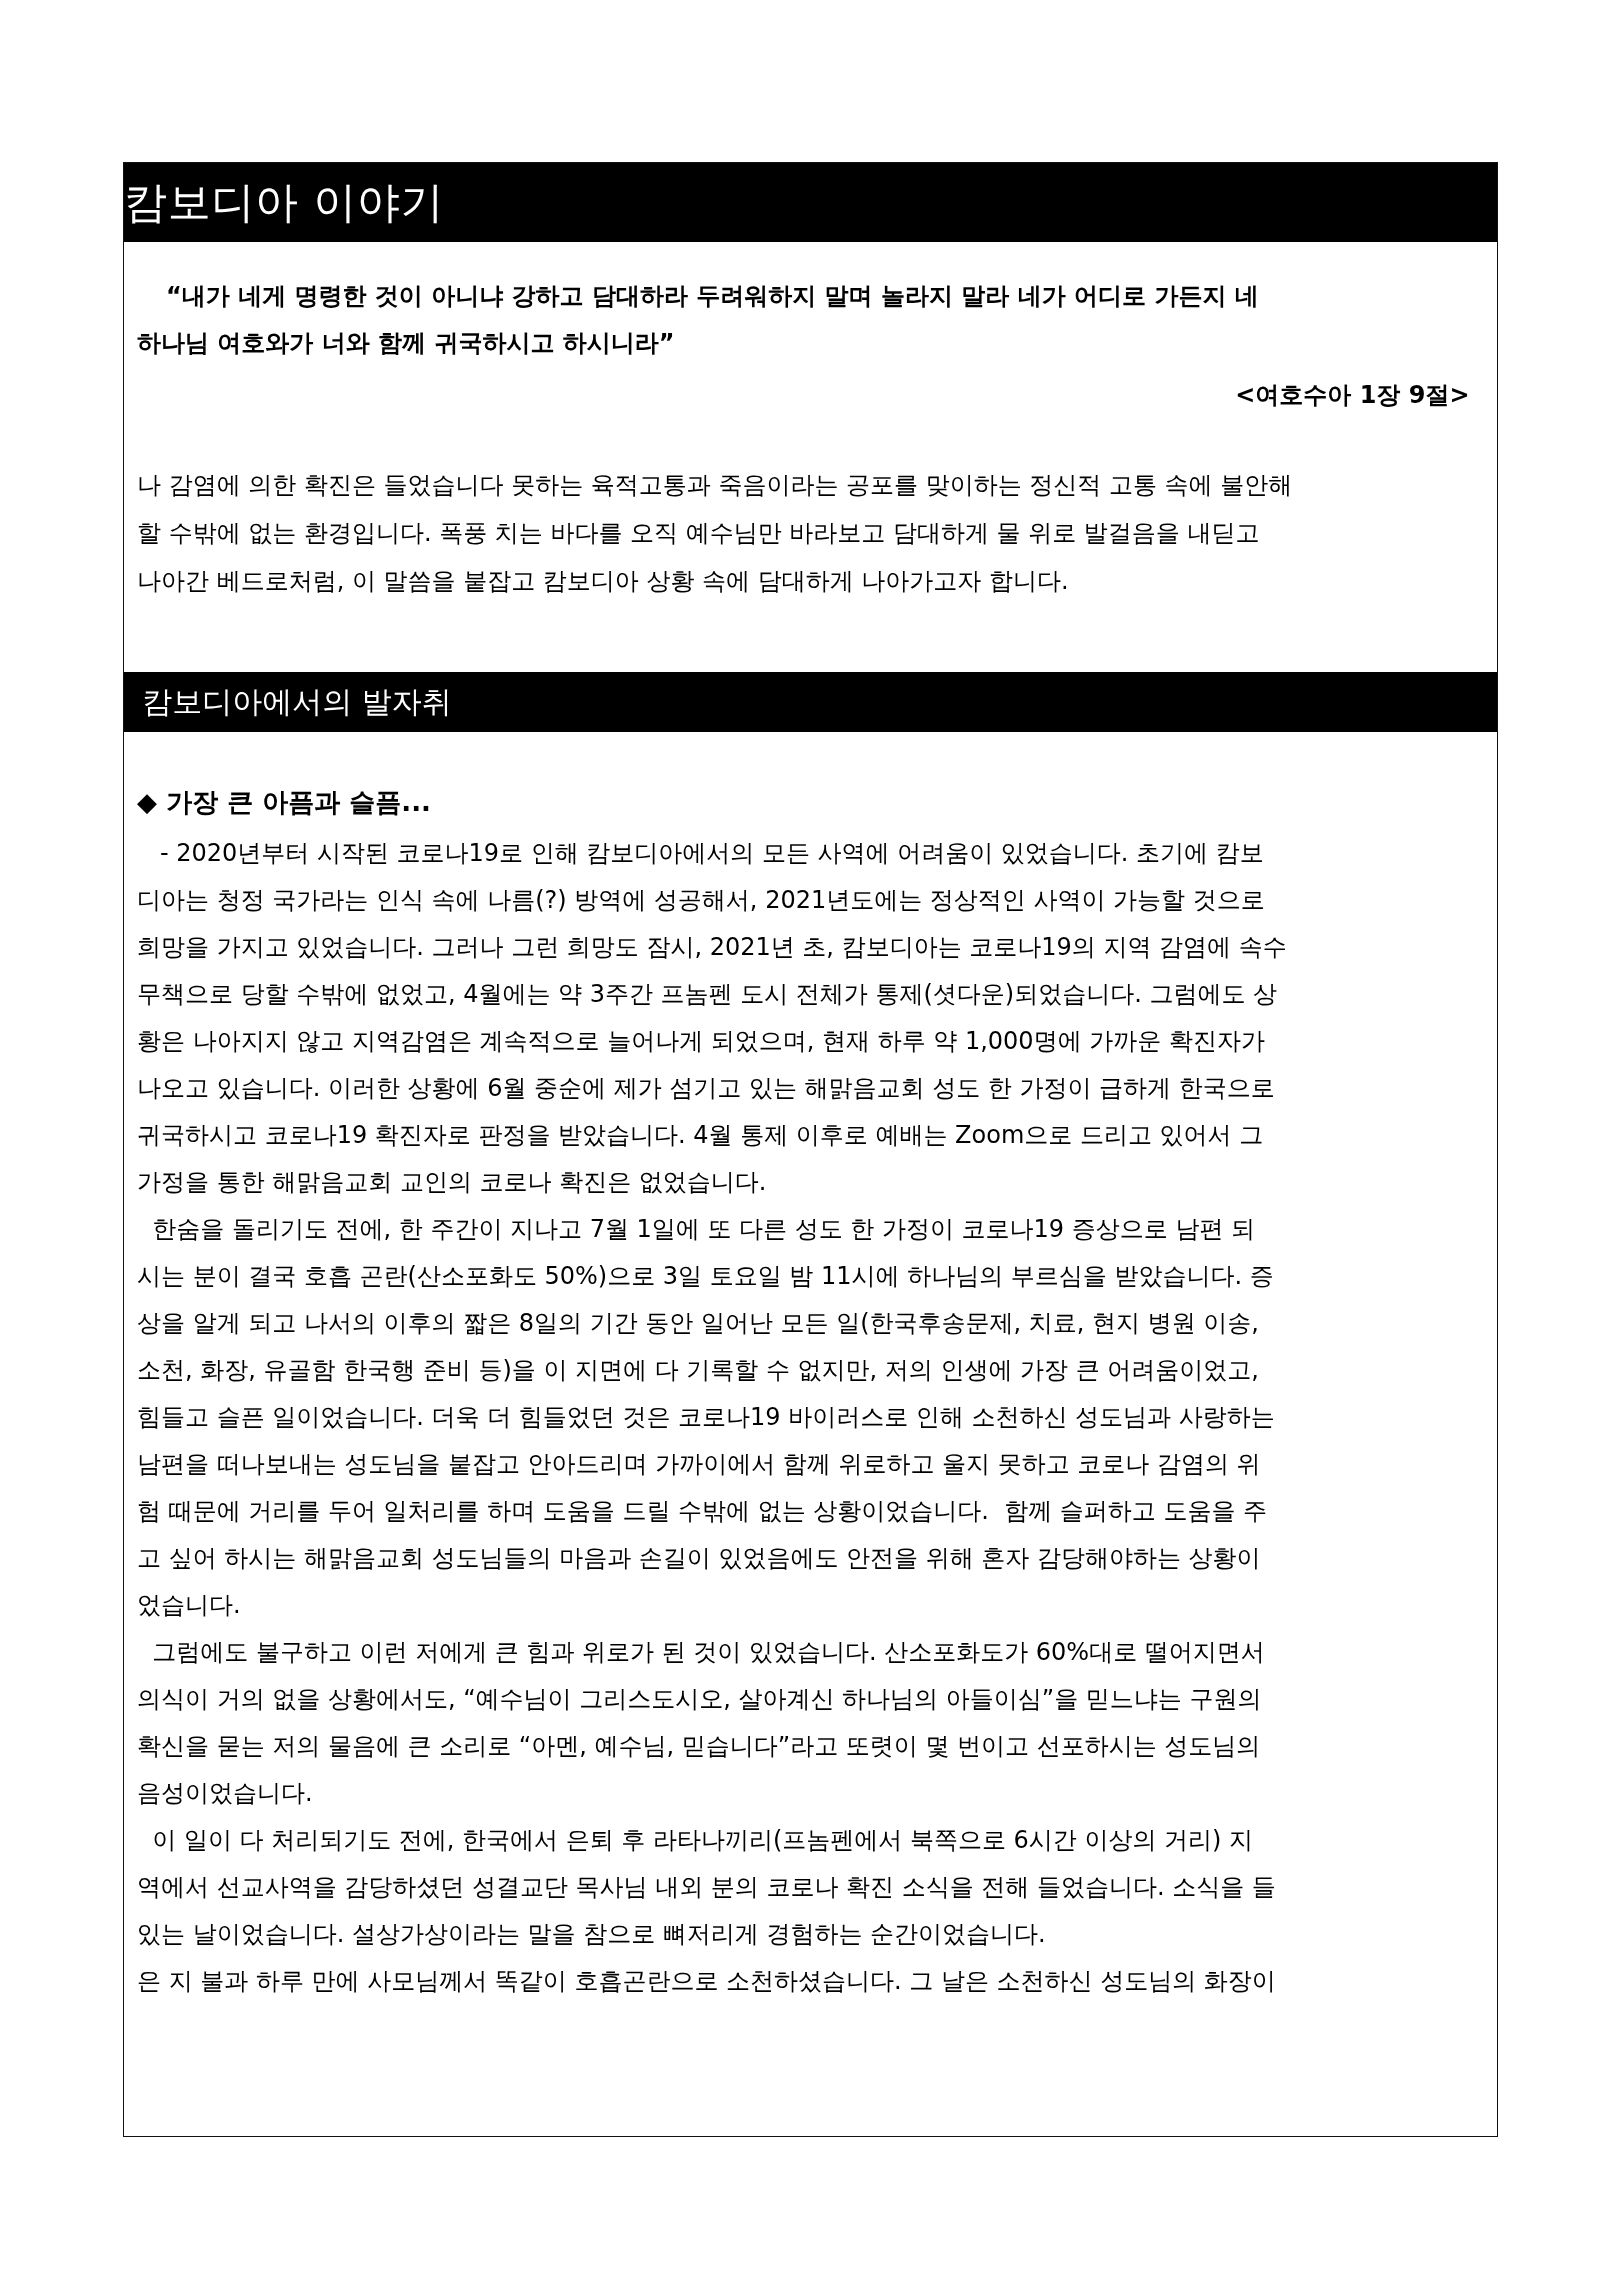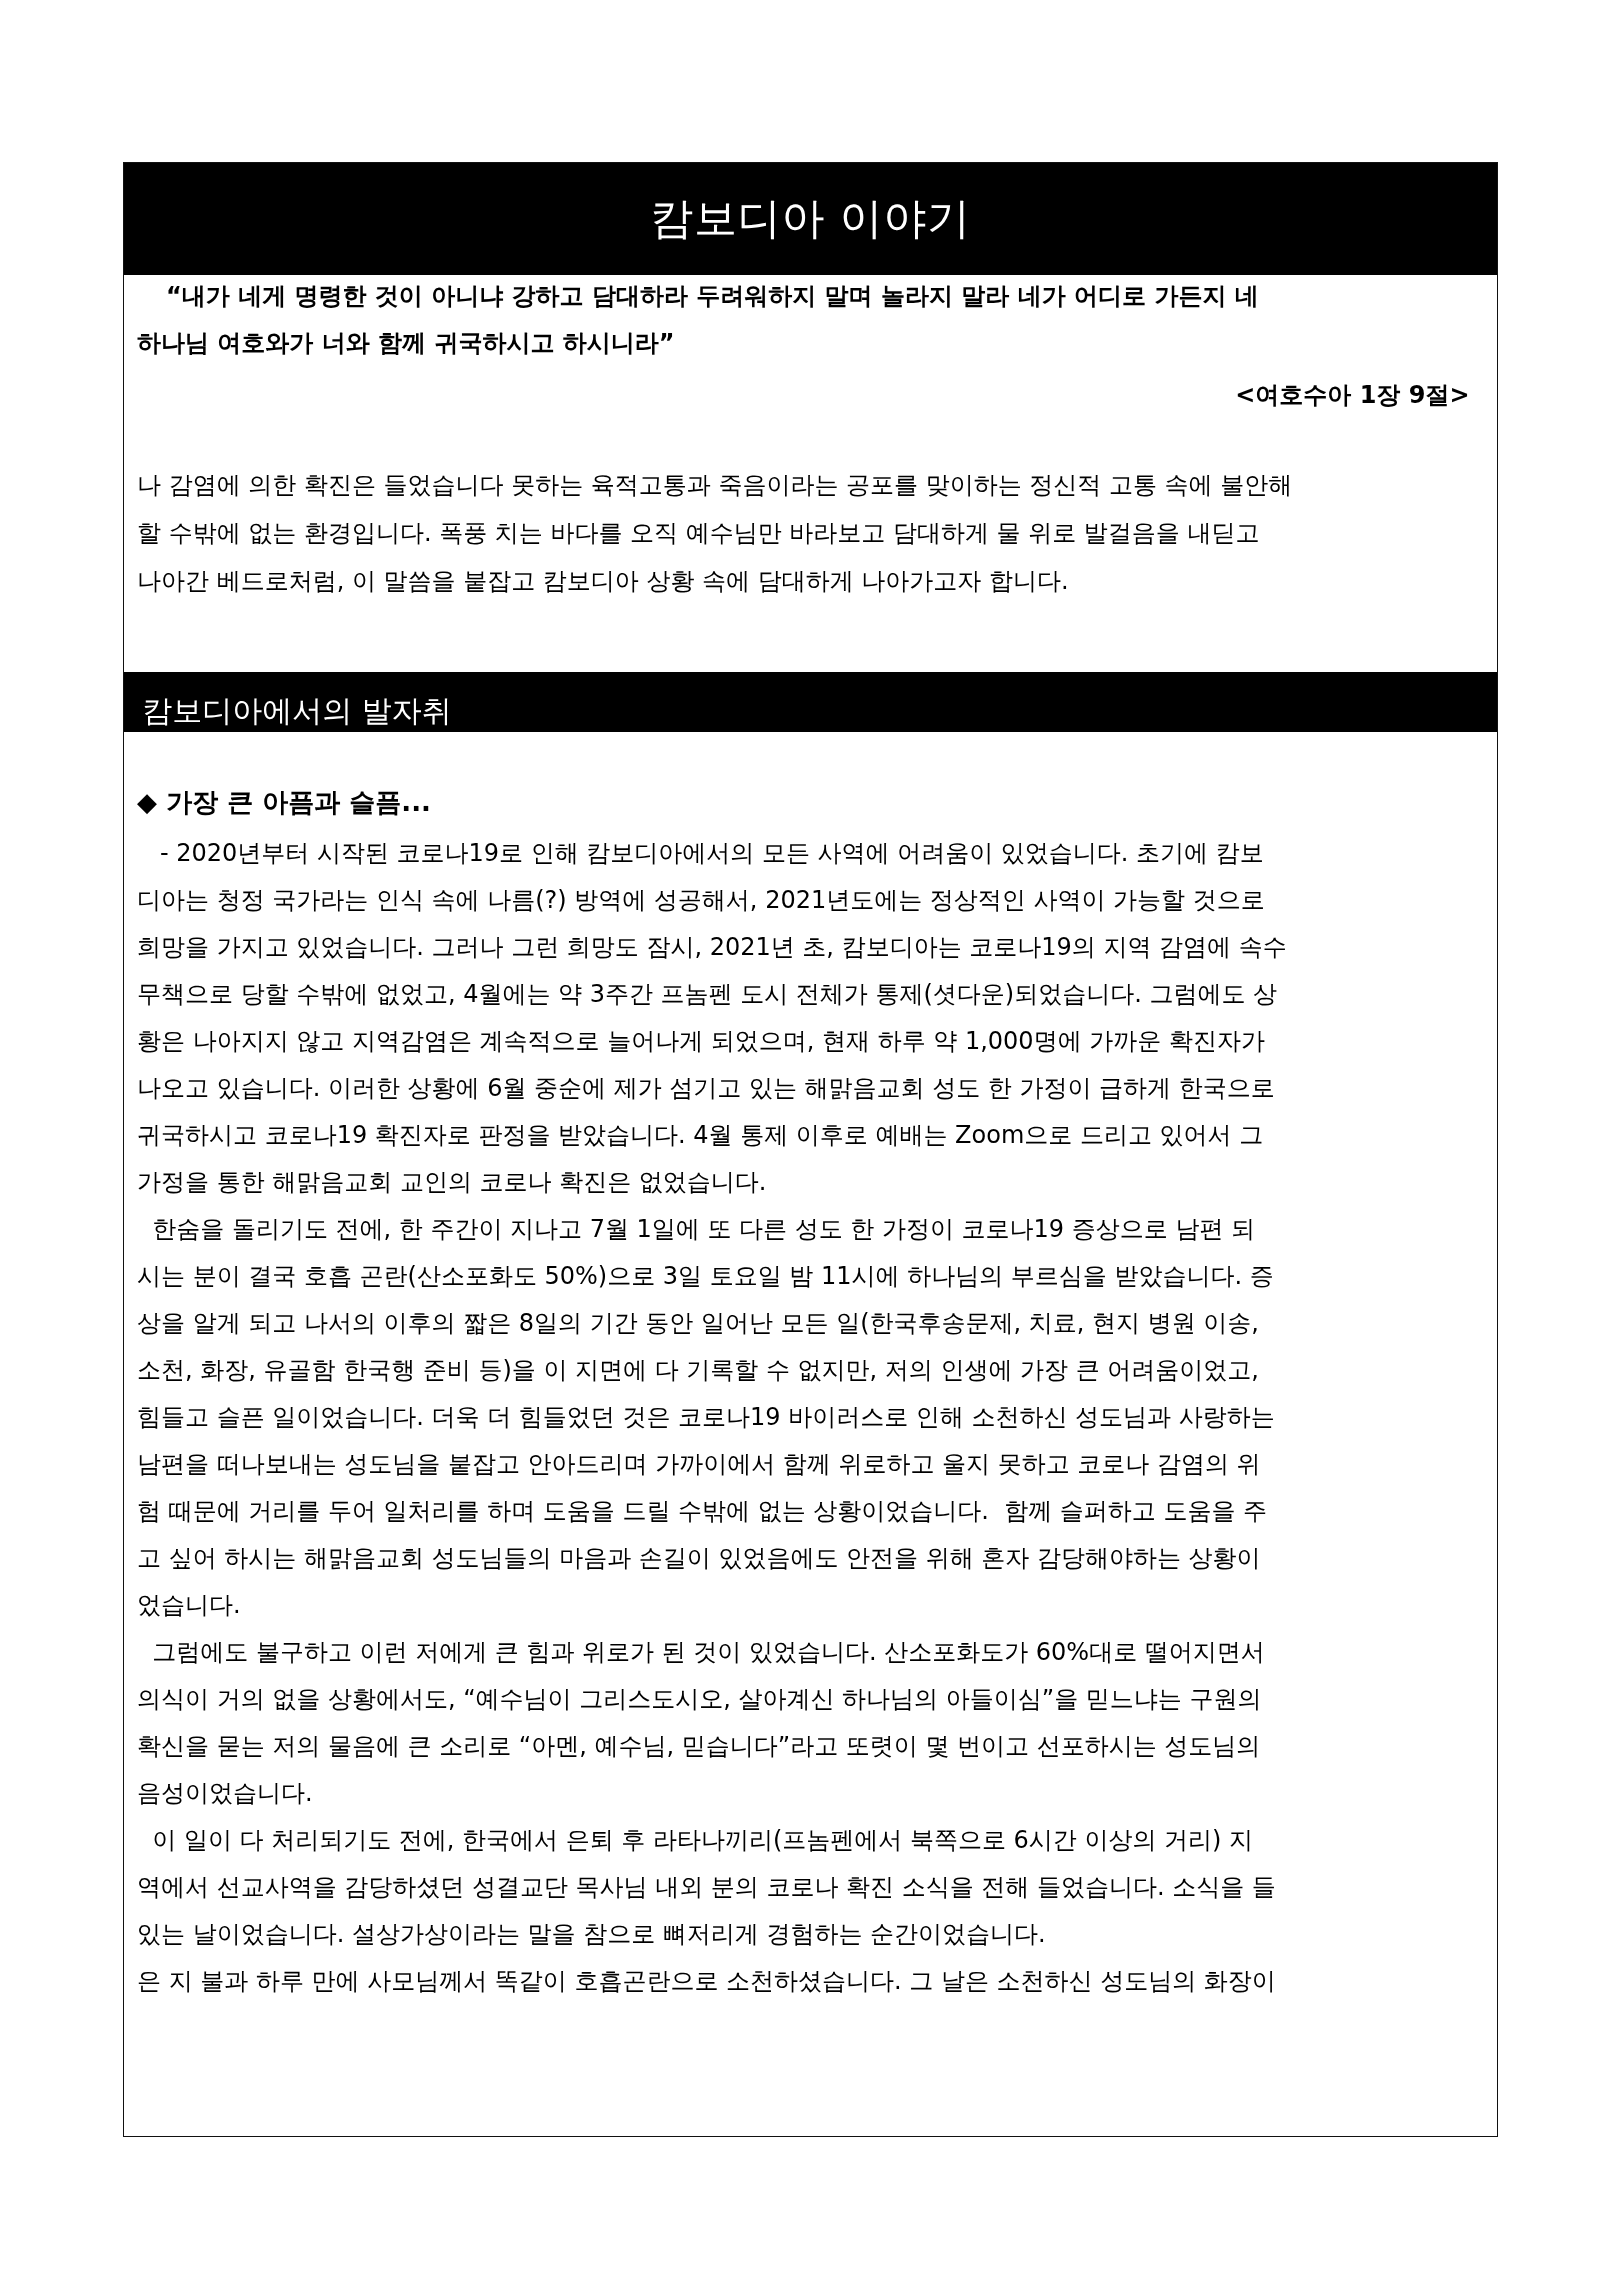--- a/index.html
+++ b/index.html
@@ -1,31 +1,31 @@
 <!DOCTYPE html>
 <html style="font-size:10.5px"><head>
 <meta charset="utf-8">
 <style>
   html, body { margin: 0; padding: 0; background: #ffffff; }
   body { width: 1623px; height: 2295px; position: relative; overflow: hidden;
          font-family: "DejaVu Sans", "Liberation Sans", sans-serif; color: #000; }
   .page-box { position: absolute; left: 123px; top: 162px; width: 1375px; height: 1975px;
               border: 1.3px solid #111; box-sizing: border-box; }
-  .title-bar { position: absolute; left: 0; top: 0; right: 0; height: 112px; background: #000;
-               display: flex; align-items: center; justify-content: center; }
+  .title-bar { position: absolute; left: 0; top: 0; right: 0; height: 79px; background: #000;
+               display: flex; align-items: center; justify-content: flex-start; }
   .title-bar h1 { margin: 0; color: #fff; font-size: 43px; font-weight: normal; letter-spacing: 0.7px; }
   .quote { position: absolute; left: 13px; right: 13px; top: 110px; font-size: 24px; font-weight: bold;
            line-height: 47px; text-align: justify; }
   .quote .qline { display: block; white-space: nowrap; }
   .quote .indent { padding-left: 29px; }
   .ref { position: absolute; right: 27.5px; top: 216px; font-size: 24px; font-weight: bold; white-space: nowrap; }
   .intro { position: absolute; left: 13px; right: 13px; top: 298px; font-size: 24px; line-height: 48px; }
   .line { display: block; white-space: nowrap; overflow: hidden; }
   .section-bar { position: absolute; left: 0; right: 0; top: 509px; height: 60px; background: #000;
-                 display: flex; align-items: flex-end; }
+                 display: flex; align-items: center; }
   .section-bar h2 { margin: 0 0 0 18.3px; color: #fff; font-size: 30px; font-weight: normal; }
   .subhead { position: absolute; left: 13px; top: 622px; font-size: 26px; font-weight: bold; white-space: nowrap; }
   .subhead .diamond { display: inline-block; margin-right: 9.2px; }
   .body-text { position: absolute; left: 13px; right: 13px; top: 667px; font-size: 24px; line-height: 47px; }
 </style>
 </head>
 <body>
 
 <div class="page-box">
 

